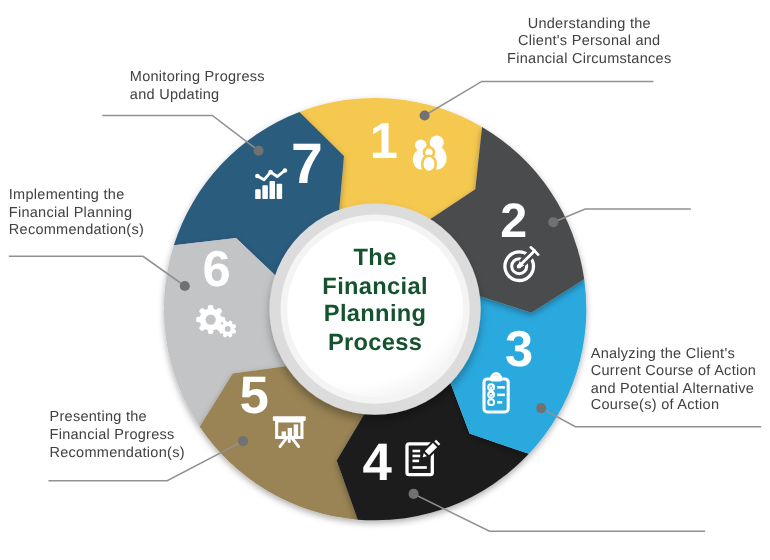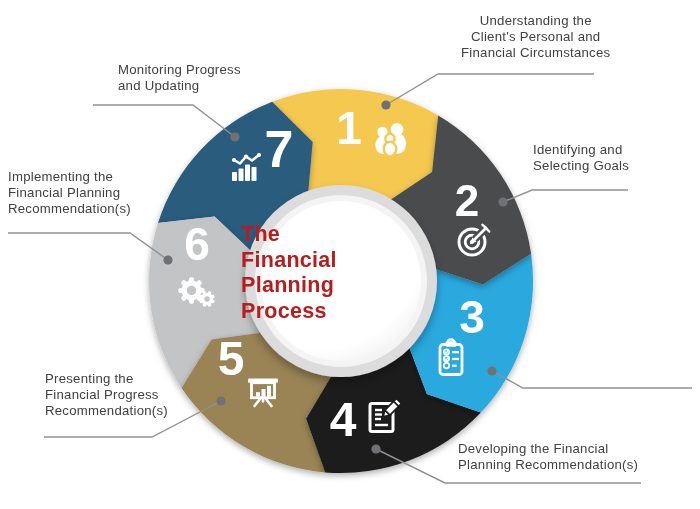--- a/index.html
+++ b/index.html
@@ -8,22 +8,22 @@
   .stage svg{position:absolute;left:0;top:0;}
   .lbl{position:absolute;font-size:13.2px;line-height:15.8px;color:#414042;
        letter-spacing:.25px;white-space:pre-line;}
   .lbl1{left:461px;top:13px;text-align:center;}
   .lbl2{left:533px;top:142px;}
   .lbl3{left:537px;top:313px;}
   .lbl4{left:458px;top:441px;}
   .lbl5{left:45px;top:371px;}
   .lbl6{left:8px;top:169px;}
   .lbl7{left:95px;top:62px;margin-left:23px;}
-  .center-title{position:absolute;left:241px;top:222px;width:200px;
-       font-size:21.5px;line-height:25.5px;font-weight:bold;color:#b91c1c;
+  .center-title{position:absolute;left:241px;top:222px;width:200px;text-align:center;
+       font-size:21.5px;line-height:25.5px;font-weight:bold;color:#14532d;
        letter-spacing:.3px;white-space:pre-line;}
 </style>
 </head>
 <body>
 
 <div class="stage">
   <svg id="wheel" width="700" height="509" viewBox="0 0 700 509">
       <defs>
     <filter id="segShadow" x="-20%" y="-20%" width="140%" height="140%">
       <feDropShadow dx="0" dy="2.5" stdDeviation="3" flood-color="#000" flood-opacity="0.32"></feDropShadow>
@@ -162,24 +162,24 @@
         <polyline points="8,233 130,233 168,260" fill="none" stroke="#919191" stroke-width="1.4"></polyline>
         <circle cx="168" cy="260" r="4.6" fill="#707174"></circle>
         <polyline points="93,105 193,105 235,137" fill="none" stroke="#919191" stroke-width="1.4"></polyline>
         <circle cx="235" cy="137" r="4.6" fill="#707174"></circle>
       </g>
     </svg>
 
   <div class="lbl lbl1">Understanding the
 Client's Personal and
 Financial Circumstances</div>
-  <div class="lbl lbl2">Identifying and
-Selecting Goals</div>
-  <div class="lbl lbl4">Developing the Financial
-Planning Recommendation(s)</div>
+  <div class="lbl lbl3">Analyzing the Client's
+Current Course of Action
+and Potential Alternative
+Course(s) of Action</div>
   <div class="lbl lbl5">Presenting the
 Financial Progress
 Recommendation(s)</div>
   <div class="lbl lbl6">Implementing the
 Financial Planning
 Recommendation(s)</div>
   <div class="lbl lbl7">Monitoring Progress
 and Updating</div>
 
   <div class="center-title">The

